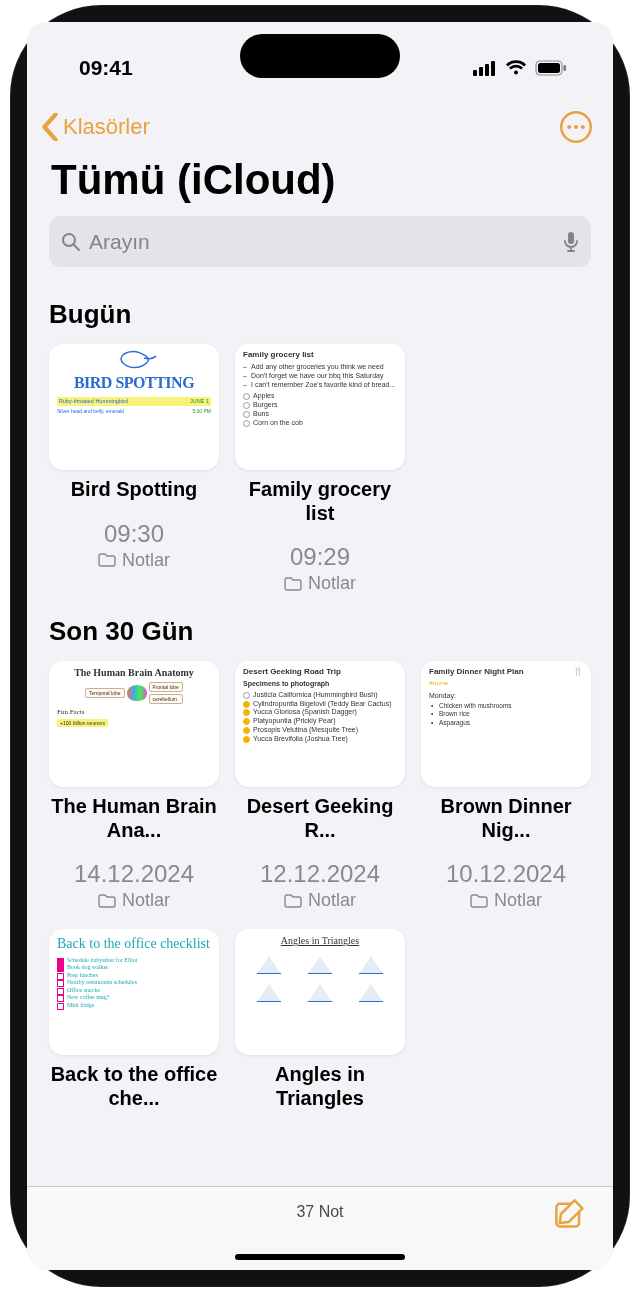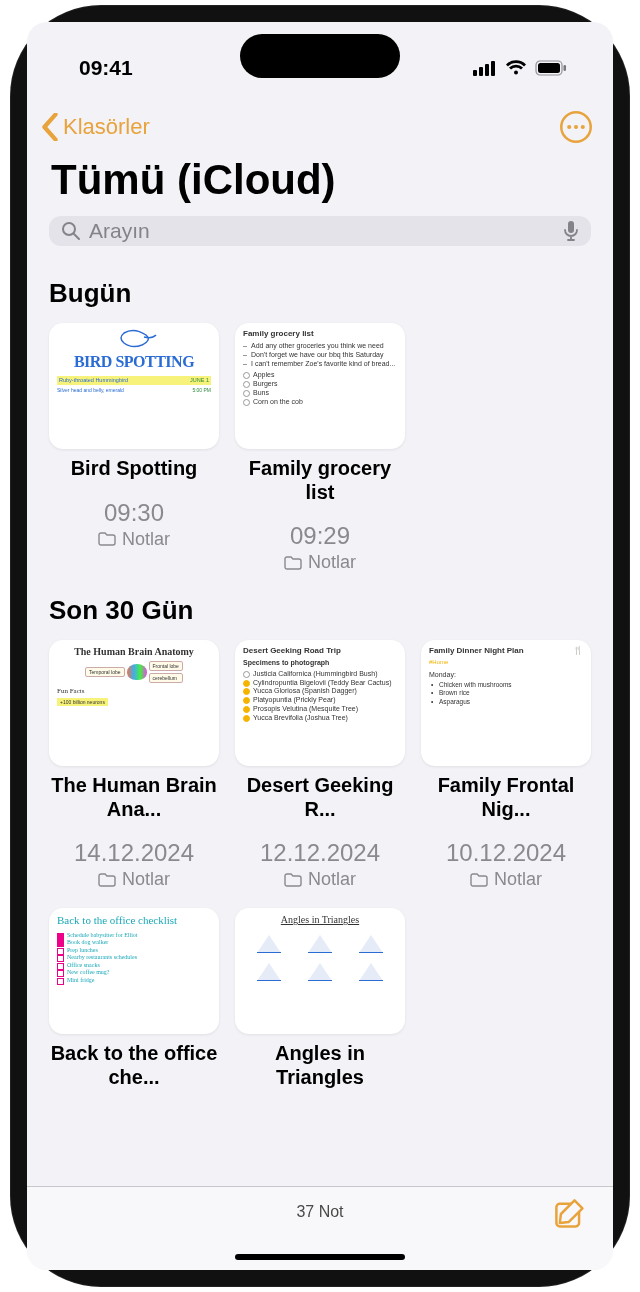--- a/index.html
+++ b/index.html
@@ -69,21 +69,21 @@
     font-size: 42px;
     font-weight: 700;
     padding: 8px 24px 12px;
     color: #000;
   }
   
   .searchbar {
     margin: 0 22px 10px;
     background: #e4e3ea;
     border-radius: 12px;
-    height: 30px;
+    height: 51px;
     display: flex;
     align-items: center;
     padding: 0 12px;
     gap: 8px;
     color: #838389;
     font-size: 21px;
   }
   .searchbar .flex { flex: 1; }
   
   .content { flex: 1; overflow: hidden; padding: 0 22px; }
@@ -181,21 +181,21 @@
   .green { color:#2e8b3a; }
   .brainthumb { display:flex; flex-direction:column; align-items:center; }
   .brain-t { font-family: cursive; font-size: 10px; font-weight:700; margin-bottom:2px; }
   .brainbox { display:flex; gap:2px; align-items:center; justify-content:center; }
   .tag { font-size:5px; padding:1px 3px; border:0.5px solid #caa; border-radius:2px; background:#fffbe8; }
   .brain-dot { width:20px; height:16px; border-radius:50% 50% 45% 45%; background: linear-gradient(90deg,#e74,#4ae,#4e4,#e4e); }
   .angles-t { font-family: cursive; font-size:10px; text-decoration: underline; text-align:center; margin-bottom:8px; }
   .tri-row { display:flex; justify-content:space-around; margin-top:4px; }
   .tri { width:0; height:0; border-left:12px solid transparent; border-right:12px solid transparent; border-bottom:18px solid rgba(80,120,200,0.15); position:relative; }
   .tri::after { content:""; position:absolute; left:-12px; top:17px; width:24px; height:1px; background:#2a6bd4; }
-  .office-t { font-family: cursive; font-size:11px; color:#1ba8b8; margin-bottom:4px; }
+  .office-t { font-family: cursive; font-size:14px; color:#1ba8b8; margin-bottom:4px; }
   .office-line { font-family: cursive; font-size:6px; color:#1ba8b8; margin-left:10px; position:relative; }
   .office-line::before { content:""; position:absolute; left:-10px; top:1px; width:5px; height:5px; border:0.6px solid #e08; }
   .office-line.ck::before { background:#e08; }
   .dinner-tag { color:#f5b400; font-size:6px; margin:2px 0 4px; }
   .bullets { margin-left:10px; }
   .bullets div { position:relative; }
   .bullets div::before { content:"•"; position:absolute; left:-8px; }
 </style>
 </head>
 <body>
@@ -363,21 +363,21 @@
               <span style="font-size:8px;">🍴</span>
             </div>
             <div class="dinner-tag">#Home</div>
             <div style="font-size:7px;margin-bottom:2px;">Monday:</div>
             <div class="bullets" style="font-size:6.5px;">
               <div>Chicken with mushrooms</div>
               <div>Brown rice</div>
               <div>Asparagus</div>
             </div>
           </div>
-          <div class="card-title">Family Frontal Nig...</div>
+          <div class="card-title">Brown Dinner Nig...</div>
           <div class="card-time">10.12.2024</div>
           <div class="card-folder">
             <svg class="folder-ic" viewBox="0 0 18 14">
                 <path d="M1 3a2 2 0 012-2h4l2 2h6a2 2 0 012 2v6a2 2 0 01-2 2H3a2 2 0 01-2-2z" fill="none" stroke="#8a8a8e" stroke-width="1.4"></path>
               </svg>
             <span>Notlar</span>
           </div>
         </div>
 
         <div class="card">

